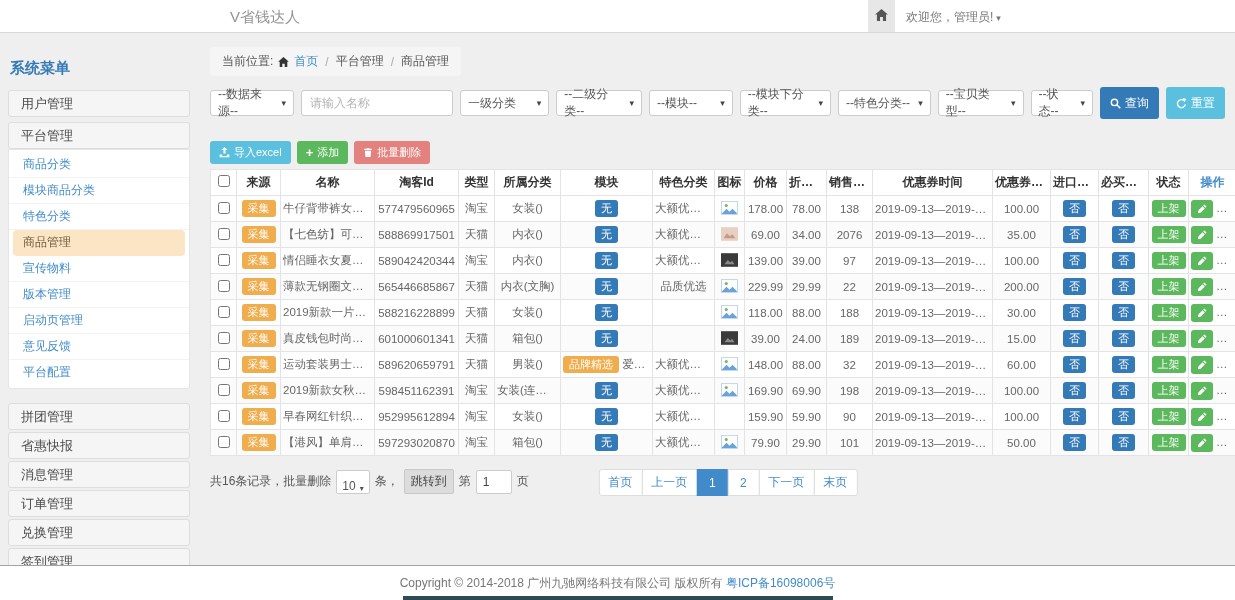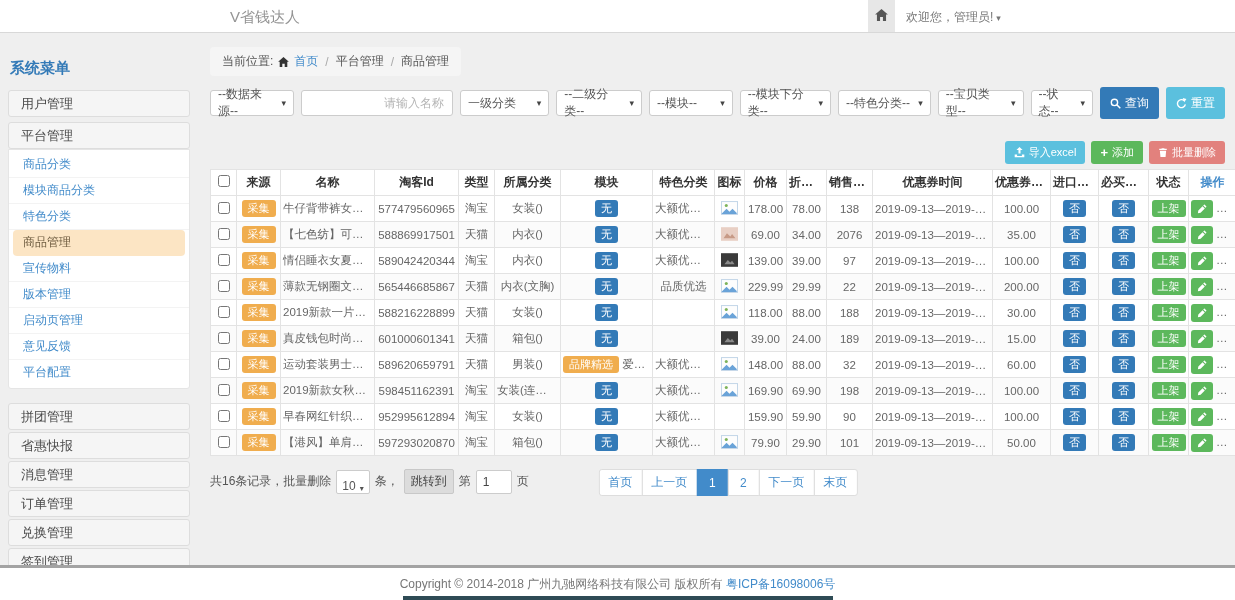--- a/index.html
+++ b/index.html
@@ -25,29 +25,29 @@
 
   
   .content { position:absolute; left:210px; top:47px; width:1015px; z-index:2; }
   .breadcrumb { display:inline-flex; align-items:center; gap:5px; background:#f5f5f5; border-radius:4px; padding:6px 12px; font-size:12px; color:#555; }
   .breadcrumb .link { color:#428bca; cursor:pointer; }
   .breadcrumb .sep { color:#aaa; padding:0 2px; }
 
   .filterbar { display:flex; align-items:center; gap:7px; margin-top:11px; }
   .sel { display:inline-flex; align-items:center; justify-content:space-between; height:26px; border:1px solid #ccc; border-radius:3px; background:#fff; padding:0 7px; color:#555; font-size:12px; cursor:pointer; }
   .sel .caret { font-size:9px; color:#444; margin-left:6px; }
-  .txt-input { height:26px; border:1px solid #ccc; border-radius:3px; padding:0 8px; font-size:12px; color:#555; font-family:inherit;text-align:right; }
+  .txt-input { height:26px; border:1px solid #ccc; border-radius:3px; padding:0 8px; font-size:12px; color:#555; font-family:inherit; }
   .txt-input::placeholder { color:#b5b5b5; }
   .btn { display:inline-flex; align-items:center; justify-content:center; gap:4px; height:26px; padding:16px 10px; border:none; border-radius:3px; color:#fff; font-size:12px; font-family:inherit; cursor:pointer; white-space:nowrap; }
   .btn-primary { background:#337ab7; }
   .btn-info { background:#5bc0de; }
   .btn-success { background:#5cb85c; }
   .btn-danger-soft { background:#e2817d; }
 
-  .toolbar { display:flex; justify-content:flex-end; gap:6px; margin-top:22px; }
+  .toolbar { display:flex; gap:6px; margin-top:22px; }
   .toolbar .btn { height:23px; font-size:11px; padding:0 9px; }
 
   
   table.grid { width:100%; border-collapse:collapse; background:#fff; margin-top:5px; table-layout:fixed; }
   .grid th, .grid td { border:1px solid #e3e3e3; text-align:center; font-size:11.5px; padding:3px 2px; height:26px; overflow:hidden; white-space:nowrap; text-overflow:ellipsis; color:#666; vertical-align:middle; }
   .grid th { color:#333; font-weight:bold; background:#fff; font-size:12px; }
   .grid th.op-col { color:#428bca; }
   .grid tr:nth-child(even) td { background:#fbfbfb; }
   .badge { display:inline-block; padding:2px 6px; border-radius:3px; color:#fff; font-size:11px; line-height:1.2; }
   .badge-orange { background:#f0ad4e; }
@@ -65,21 +65,21 @@
   .mini-sel .caret { font-size:8px; margin-left:4px; }
   .jump-btn { background:#dcdcdc; border:1px solid #c8c8c8; border-radius:2px; color:#444; font-size:12px; padding:3px 6px; font-family:inherit; cursor:pointer; }
   .jump-input { width:36px; height:24px; border:1px solid #ccc; border-radius:2px; text-align:left; padding:0 6px; font-size:12px; font-family:inherit; color:#444; }
   .pager { position:absolute; left:50%; top:0; transform:translateX(-46%); display:inline-flex; }
   .page-btn { min-width:32px; height:27px; display:inline-flex; align-items:center; justify-content:center; padding:0 9px; border:1px solid #ddd; background:#fff; color:#428bca; font-size:12px; margin-left:-1px; cursor:pointer; }
   .page-btn:first-child { border-radius:3px 0 0 3px; margin-left:0; }
   .page-btn:last-child { border-radius:0 3px 3px 0; }
   .page-btn.active { background:#428bca; border-color:#428bca; color:#fff; }
 
   
-  .footer { position:absolute; left:0; bottom:0; width:1235px; height:35px; background:#fff; border-top:3px solid #a3a3a3; z-index:10; display:flex; align-items:center; justify-content:center; font-size:12px; color:#777; }
+  .footer { position:absolute; left:0; bottom:0; width:1235px; height:35px; background:#fff; border-top:1px solid #a3a3a3; z-index:10; display:flex; align-items:center; justify-content:center; font-size:12px; color:#777; }
   .footer .link { color:#428bca; cursor:pointer; }
   .bottom-bar { position:absolute; left:403px; bottom:0; width:430px; height:4px; background:#2e4b55; z-index:11; }
 </style>
 </head>
 <body>
 
 <div class="topbar">
   <div class="topbar-title">V省钱达人</div>
   <div class="home-tile">
     <span>

